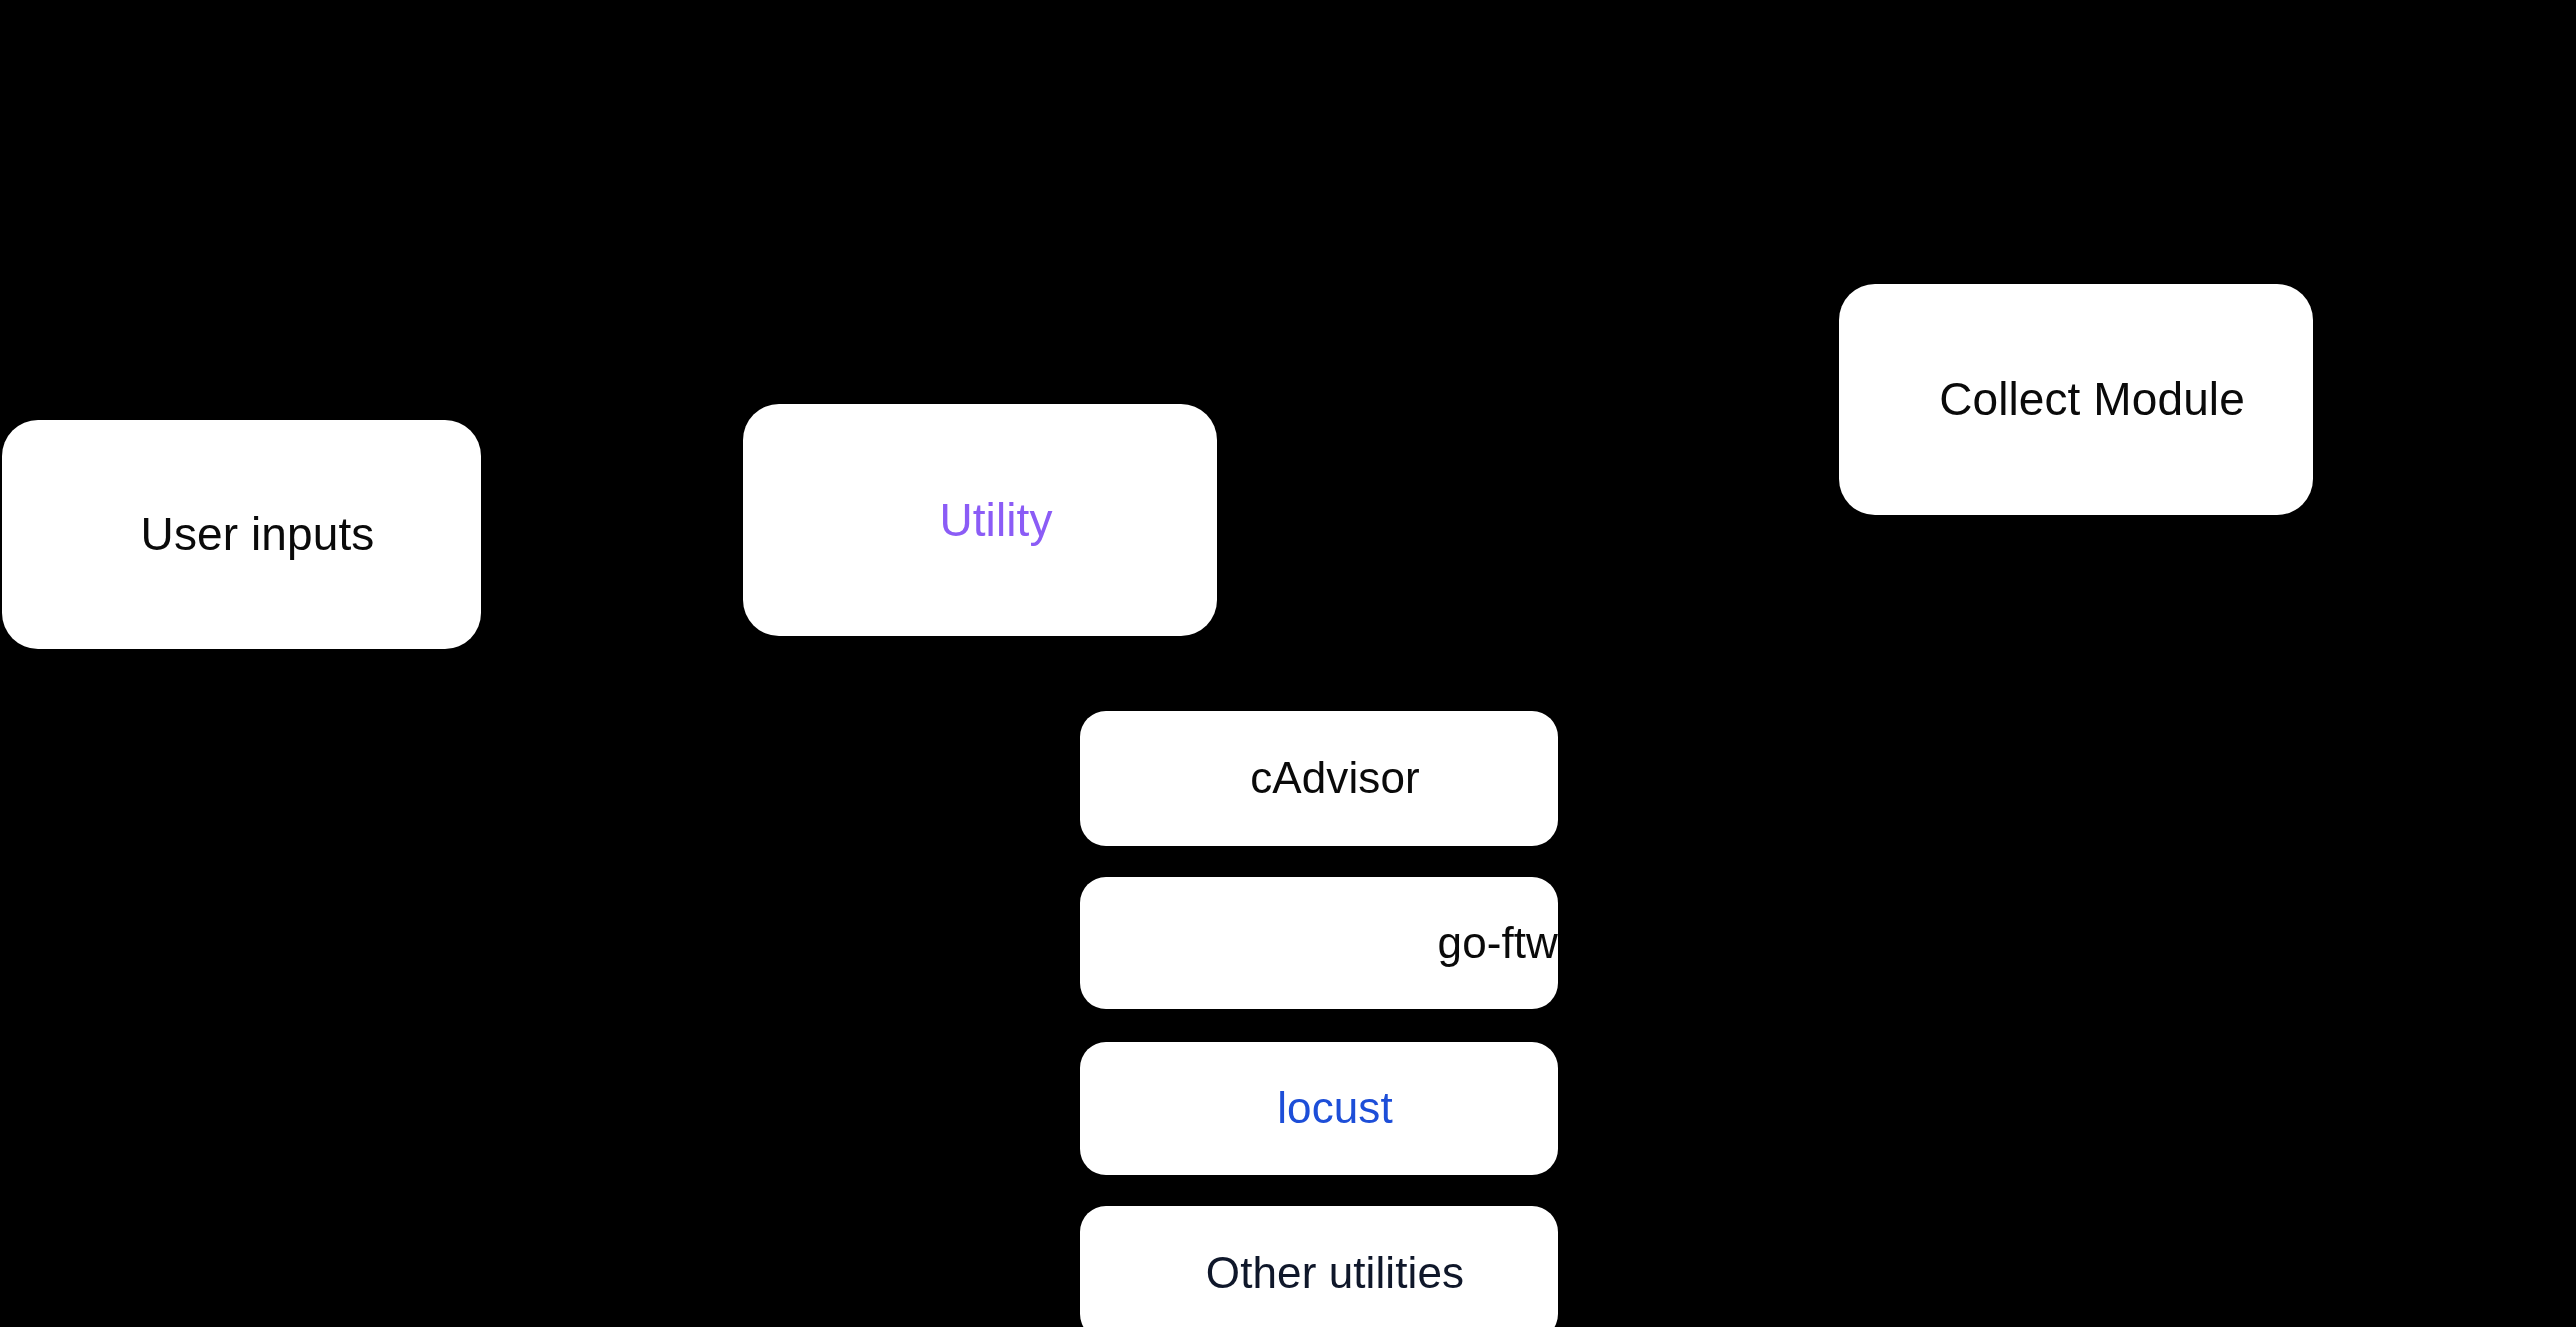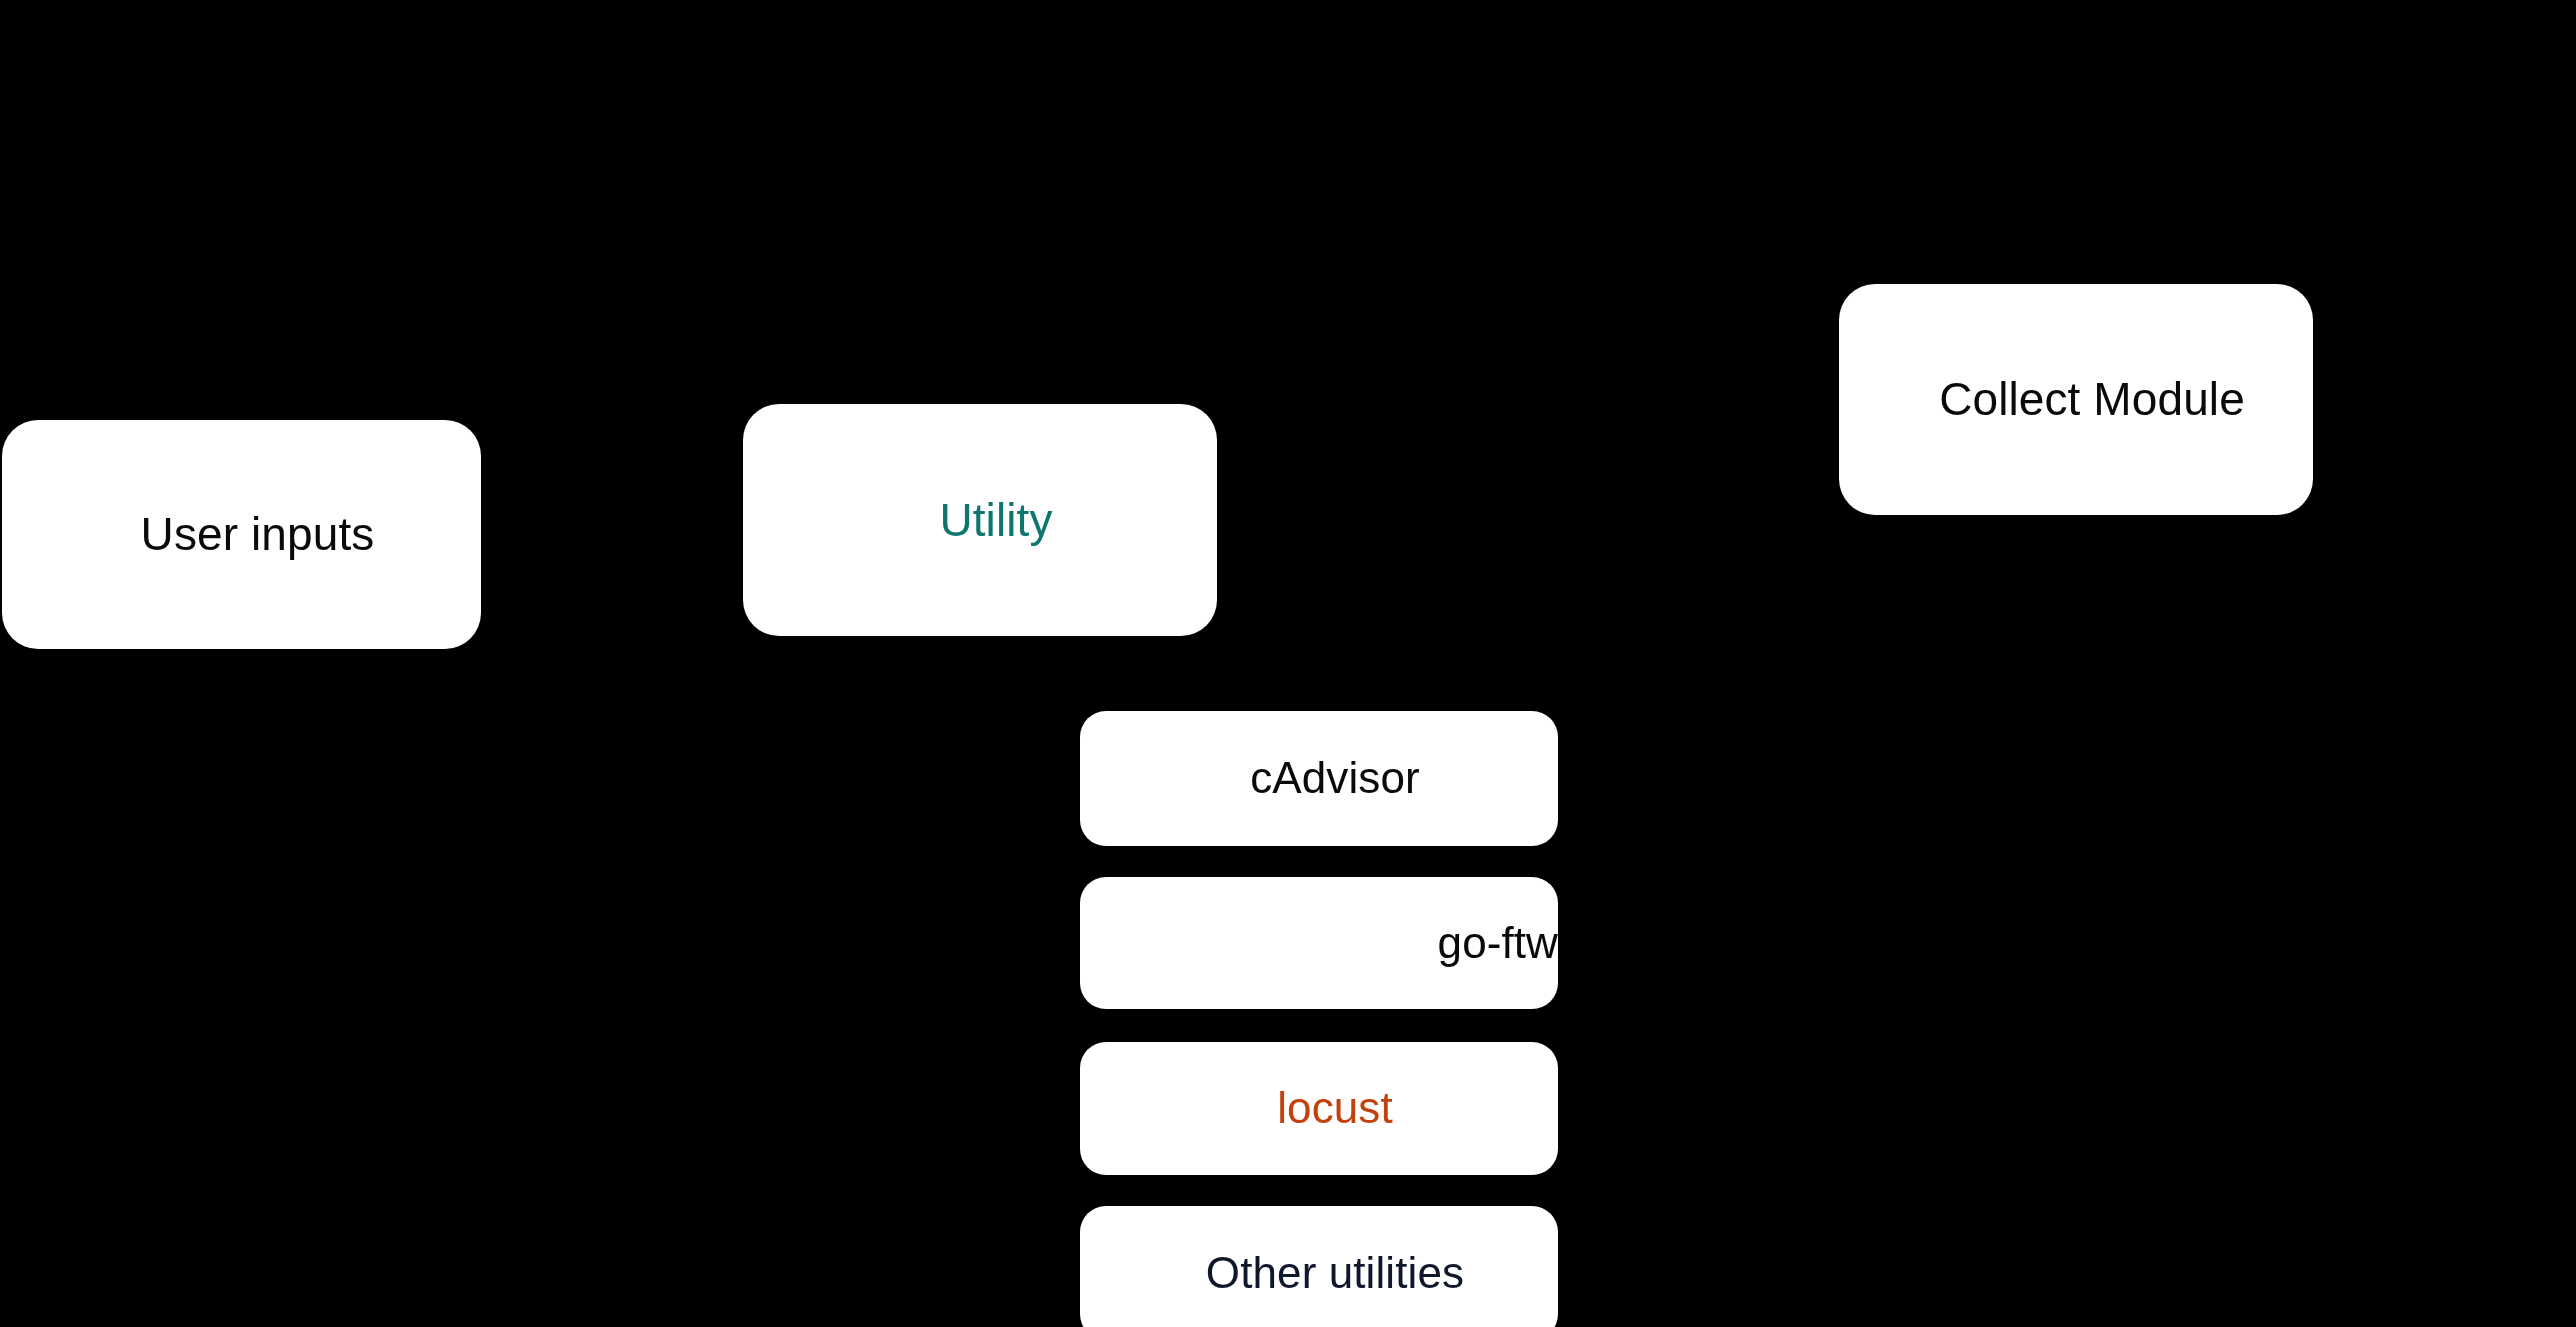--- a/index.html
+++ b/index.html
@@ -43,31 +43,31 @@
   }
 </style>
 </head>
 <body>
 
 <div id="canvas" style="background: rgb(0, 0, 0);">
     <div class="node" style="left: 2px; top: 420px; width: 479px; height: 229px; background: rgb(255, 255, 255);">
       <span class="node-label" style="color: rgb(10, 10, 10);">User inputs</span>
     </div>
     <div class="node" style="left: 743px; top: 404px; width: 474px; height: 232px; background: rgb(255, 255, 255);">
-      <span class="node-label" style="color: #0f766e; text-align: center;">Utility</span>
+      <span class="node-label" style="color: #8b5cf6; text-align: center;">Utility</span>
     </div>
     <div class="node" style="left: 1839px; top: 284px; width: 474px; height: 231px; background: rgb(255, 255, 255);">
       <span class="node-label" style="color: rgb(10, 10, 10);">Collect Module</span>
     </div>
     <div class="node small" style="left: 1080px; top: 711px; width: 478px; height: 135px; background: rgb(255, 255, 255);">
       <span class="node-label" style="color: rgb(10, 10, 10);">cAdvisor</span>
     </div>
     <div class="node small" style="left: 1080px; top: 877px; width: 478px; height: 132px; background: rgb(255, 255, 255); justify-content: flex-end;">
       <span class="node-label" style="color: rgb(10, 10, 10);">go-ftw</span>
     </div>
     <div class="node small" style="left: 1080px; top: 1042px; width: 478px; height: 133px; background: rgb(255, 255, 255);">
-      <span class="node-label" style="color: #c2410c;">locust</span>
+      <span class="node-label" style="color: #1d4ed8;">locust</span>
     </div>
     <div class="node small" style="left: 1080px; top: 1206px; width: 478px; height: 134px; background: rgb(255, 255, 255);">
       <span class="node-label" style="color: #0f172a;">Other utilities</span>
     </div>
   </div>
 
 
 </body></html>

